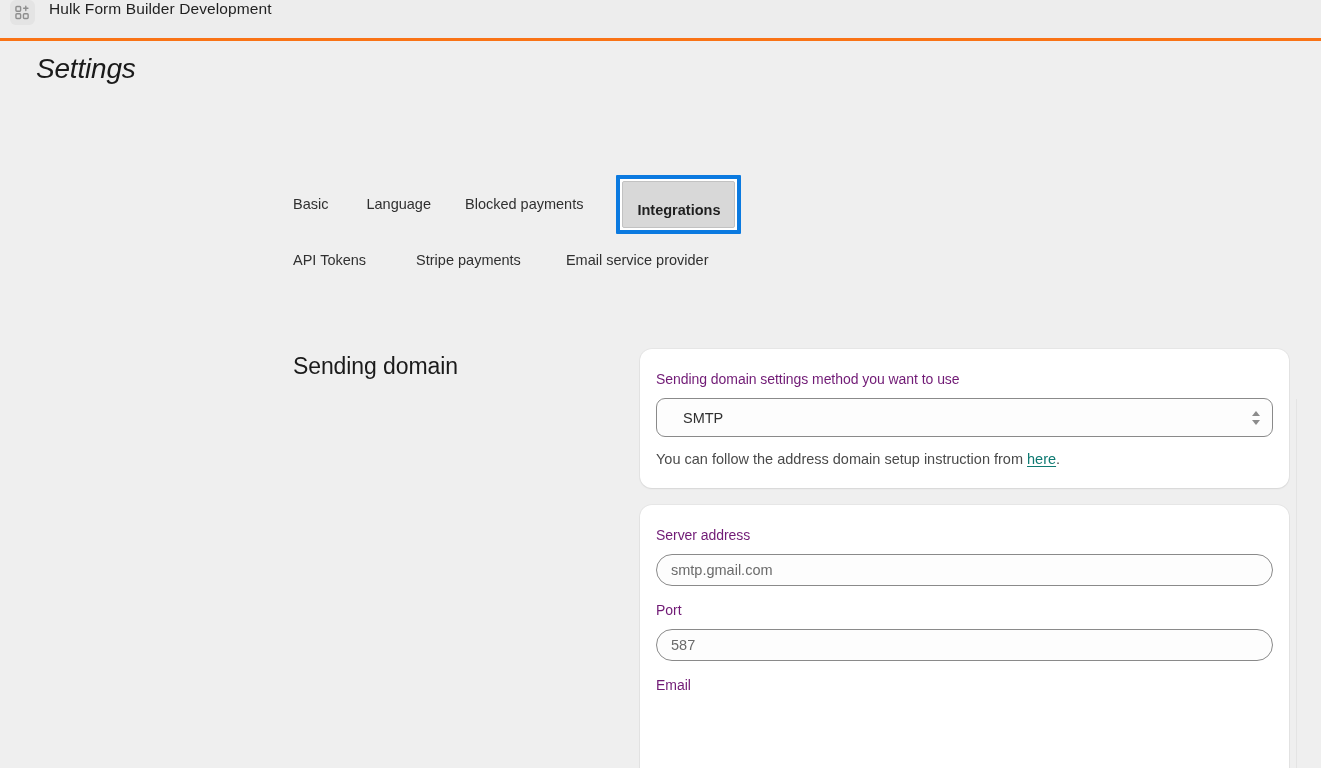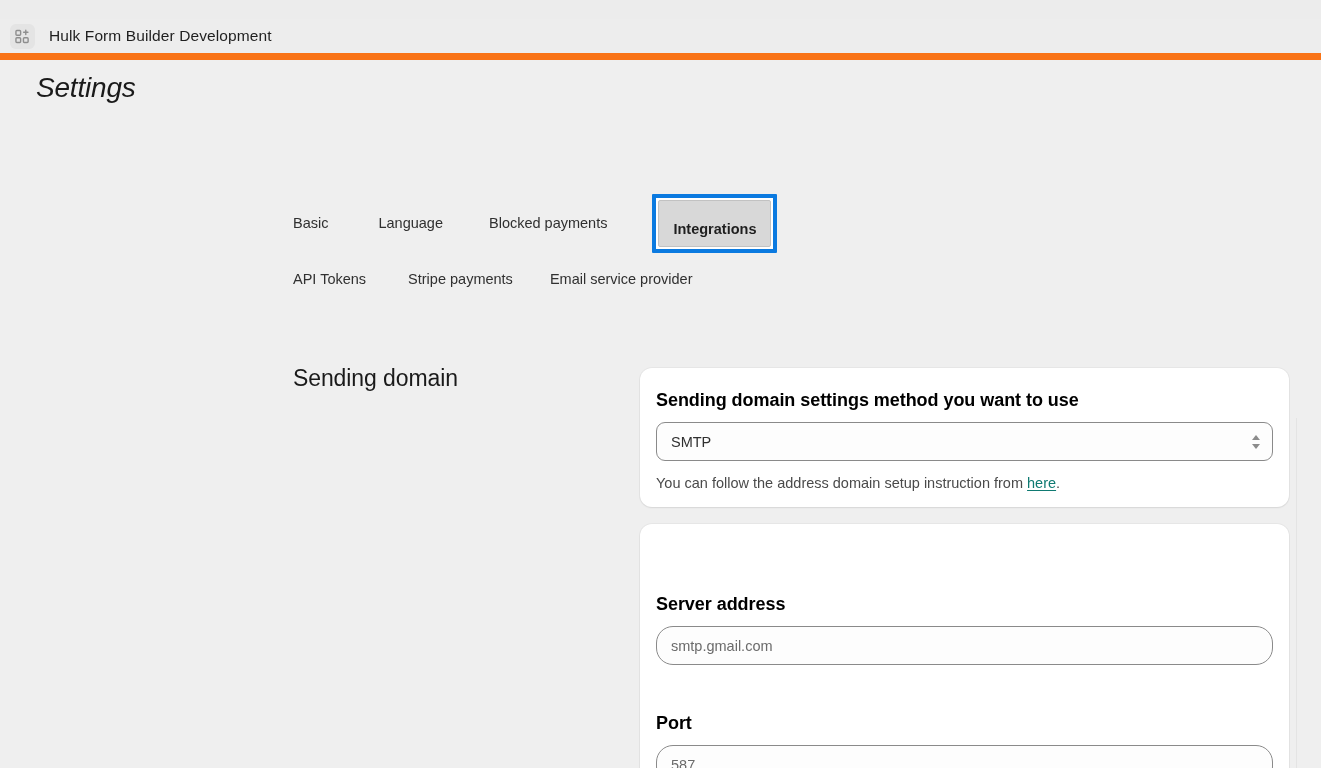--- a/index.html
+++ b/index.html
@@ -16,26 +16,24 @@
     background: #ececec;
     color: #1a1a1a;
     -webkit-font-smoothing: antialiased;
   }
 
   
   .topbar {
     height: 41px;
     width: 1321px;
     background: #ededed;
-    border-bottom: 7px solid #f97316;
+    border-bottom: 3px solid #f97316;
     display: flex;
-    align-items: center;
     padding-left: 10px;
     position: relative;
-    margin-top: 19px;
   }
 
   .app-icon {
     width: 25px;
     height: 25px;
     border-radius: 6px;
     background: #e4e4e4;
     display: flex;
     align-items: center;
     justify-content: center;
@@ -72,22 +70,22 @@
     font-style: italic;
   }
 
   
   .tabrow {
     position: absolute;
     display: flex;
     align-items: center;
   }
 
-  .tabrow-primary { left: 293px; top: 134px; gap: 16px; }
-  .tabrow-secondary { left: 293px; top: 205px; gap: 8px; align-items: center; }
+  .tabrow-primary { left: 293px; top: 134px; gap: 4px; }
+  .tabrow-secondary { left: 293px; top: 205px; gap: 16px; align-items: center; }
 
   .tab {
     font-size: 14.5px;
     color: #303030;
     white-space: nowrap;
     background: transparent;
     border: none;
     font-family: inherit;
     cursor: pointer;
     padding: 6px 0;
@@ -115,21 +113,21 @@
     font-weight: 600;
     color: #1f1f1f;
     white-space: nowrap;
     line-height: 1.1;
   }
 
   
   .section-title {
     position: absolute;
     left: 293px;
-    top: 305px;
+    top: 312px;
     font-size: 23px;
     font-weight: 400;
     color: #1a1a1a;
     letter-spacing: -0.1px;
   }
 
   
   .card {
     position: absolute;
     left: 640px;
@@ -137,42 +135,42 @@
     background: #ffffff;
     border-radius: 12px;
     box-shadow: 0 0 0 1px rgba(0,0,0,0.035), 0 1px 2px rgba(0,0,0,0.07);
     padding: 22px 16px 20px 16px;
   }
 
   .card-1 { top: 308px; height: 139px; }
   .card-2 { top: 464px; height: 330px; }
 
   .field-label {
-    font-size: 18px;
-    font-weight: 700;
-    color: #000000;
+    font-size: 14px;
+    font-weight: 400;
+    color: #701a75;
     display: block;
     letter-spacing: -0.05px;
   }
 
   .select-wrap {
     position: relative;
     margin-top: 11px;
   }
 
   .select-box {
     width: 100%;
     height: 39px;
     background: #fdfdfd;
     border: 1px solid #8a8a8a;
     border-radius: 9px;
     font-size: 14.5px;
     font-family: inherit;
     color: #303030;
-    padding: 0 36px 0 14px;
+    padding: 0 36px 0 26px;
     appearance: none;
     -webkit-appearance: none;
     cursor: pointer;
     outline: none;
   }
 
   .select-chevrons {
     position: absolute;
     right: 13px;
     top: 50%;
@@ -198,35 +196,35 @@
 
   .helper-link {
     color: #0f7a72;
     text-decoration: underline;
     text-underline-offset: 2px;
     cursor: pointer;
   }
 
   .input-text {
     width: 100%;
-    height: 39px;
+    height: 32px;
     background: #fdfdfd;
     border: 1px solid #8a8a8a;
     border-radius: 17px;
     font-size: 14.5px;
     font-family: inherit;
     color: #303030;
     padding: 4px 14px;
     margin-top: 11px;
     outline: none;
   }
 
   .input-text::placeholder { color: #6b6b6b; opacity: 1; }
 
-  .field-block { margin-bottom: 16px; margin-top: 48px; }
+  .field-block { margin-bottom: 16px; }
   .field-block:last-child { margin-bottom: 0; }
 
   
   .scrollbar-track {
     position: absolute;
     right: 0;
     top: 0;
     width: 11px;
     height: 727px;
     background: transparent;

